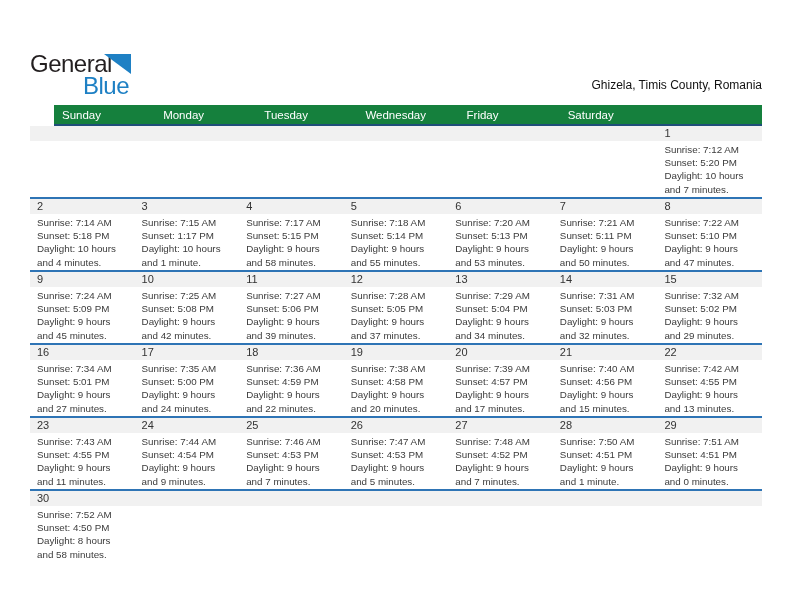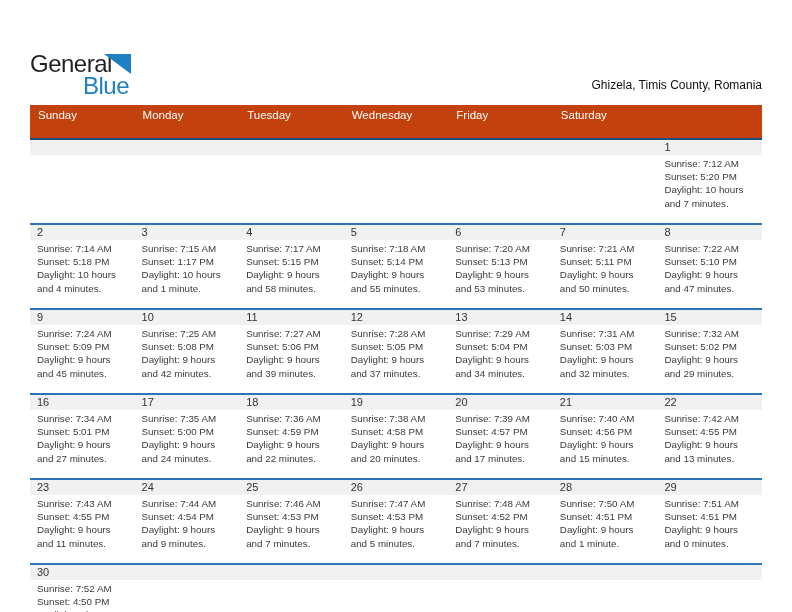--- a/index.html
+++ b/index.html
@@ -28,35 +28,35 @@
     text-align:right;
   }
   .location-subtitle {
     position:absolute; right:30px; top:78px; font-size:12px; color:#111111;
     text-align:center;
   }
   
   .calendar { position:absolute; left:30px; top:105px; width:732px; }
   .weekday-row {
     display:grid; grid-template-columns:repeat(7,1fr);
-    background:#c2410c; border-bottom:2px solid #1f4e79; height:35px;
+    background:#15803d; border-bottom:2px solid #1f4e79; height:21px;margin-left:24px;
   }
   .hcell {
     color:#ffffff; font-size:11.5px; line-height:20px; padding-left:8px;
     overflow:hidden; white-space:nowrap;
   }
   .week-row { display:grid; grid-template-columns:repeat(7,1fr); }
   .week-row + .week-row { border-top:2px solid #2E74B5; }
   .cell { display:flex; flex-direction:column; }
   .band {
     height:15px; background:#f1f1f1; font-size:11px; color:#333333;
     padding-left:7px; line-height:15px;
   }
   .details {
-    height:68px; background:#ffffff; padding:2px 4px 0 7px;
+    height:56px; background:#ffffff; padding:2px 4px 0 7px;
     font-size:9.8px; line-height:13.2px; color:#3b3b3b;
     white-space:nowrap; overflow:hidden;
   }
 </style>
 </head>
 <body>
 
 <div class="page">
 
   <div class="logo">

